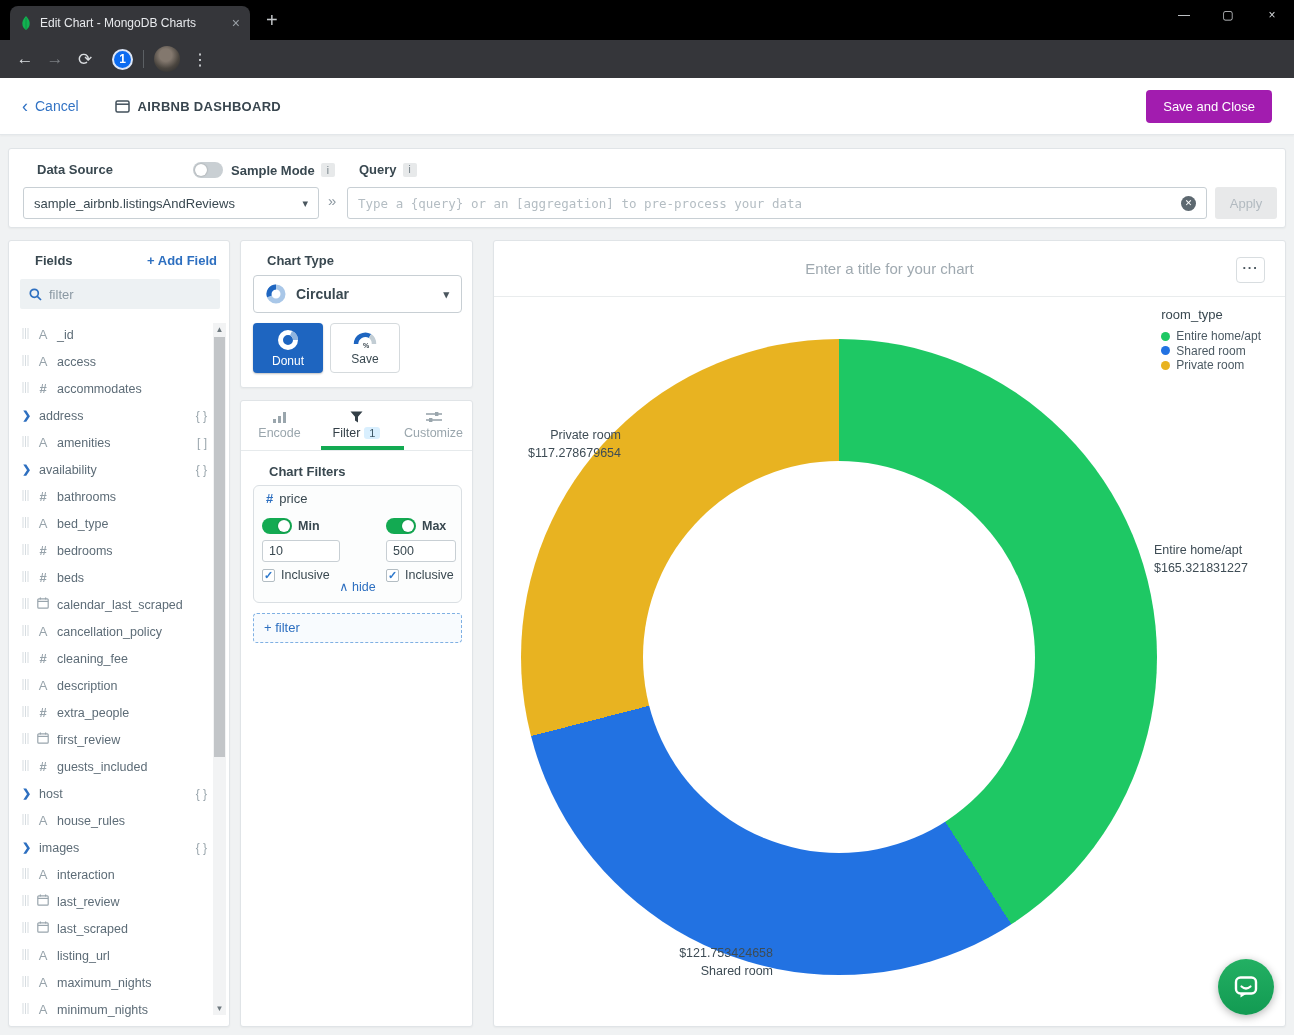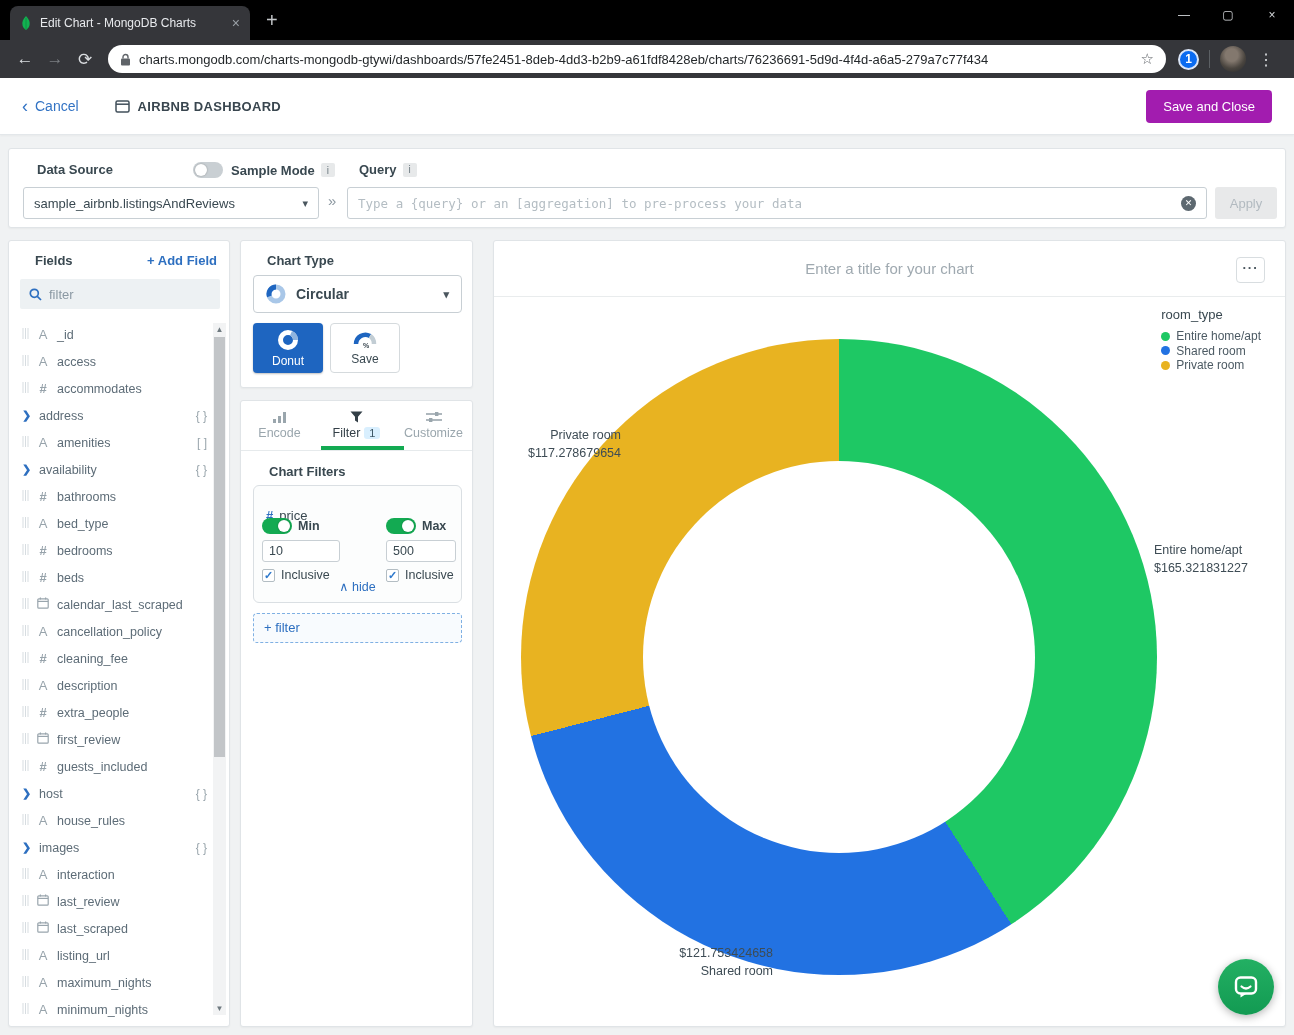--- a/index.html
+++ b/index.html
@@ -96,21 +96,21 @@
   #panel-card { left:240px; top:400px; width:233px; height:627px; }
   .tabs { display:flex; height:50px; border-bottom:1px solid #e6eaec; position:relative; }
   .tabbtn { flex:1; display:flex; flex-direction:column; align-items:center; justify-content:center; gap:3px;
             font-size:12.5px; color:#9aa6ad; }
   .tabbtn.active { color:#333f47; }
   .tab-badge { background:#d9effe; color:#3c5563; font-size:11px; border-radius:3px; padding:0 5px; margin-left:4px; }
   .tab-underline { position:absolute; bottom:0; left:80px; width:83px; height:4px; background:#13aa52; }
   .cf-title { position:absolute; left:16px; top:63px; }
   .filter-box { position:absolute; left:12px; top:84px; width:209px; height:118px; background:#fcfdfd;
                 border:1px solid #dadfe3; border-radius:6px; font-size:12.5px; color:#394850; }
-  .fb-field { position:absolute; left:12px; top:22px; font-size:13px; }
+  .fb-field { position:absolute; left:12px; top:5px; font-size:13px; }
   .hash-blue { color:#2d6fc0; font-weight:bold; margin-right:6px; }
   .fb-col { position:absolute; top:32px; display:flex; flex-direction:column; gap:6px; }
   .fb-col.min { left:8px; } .fb-col.max { left:132px; }
   .fb-toggle-row { display:flex; align-items:center; gap:6px; font-weight:bold; }
   .fb-input { width:78px; height:22px; border:1px solid #c8cfd4; border-radius:3px; font-size:12.5px; color:#394850;
               padding:0 6px; font-family:inherit; outline:none; }
   .fb-col.max .fb-input { width:70px; }
   .chk-row { display:flex; align-items:center; gap:6px; }
   .chk { width:13px; height:13px; border:1px solid #b3bdc3; border-radius:2px; background:#fff; color:#2f79cc;
          font-size:11px; line-height:11px; display:flex; align-items:center; justify-content:center; font-weight:bold; }
@@ -158,28 +158,20 @@
     <span class="win-btn">—</span>
     <span class="win-btn">▢</span>
     <span class="win-btn">×</span>
   </div>
 </div>
 
 <div class="toolbar">
   <span class="nav-btn">←</span>
   <span class="nav-btn disabled">→</span>
   <span class="nav-btn">⟳</span>
-  <div class="omnibox">
-    <svg width="11" height="13" viewBox="0 0 11 13">
-      <rect x="1" y="5.5" width="9" height="7" rx="1" fill="#5f6368"></rect>
-      <path d="M3 5.5 V4 a2.5 2.5 0 0 1 5 0 V5.5" fill="none" stroke="#5f6368" stroke-width="1.4"></path>
-    </svg>
-    <span class="url-text">charts.mongodb.com/charts-mongodb-gtywi/dashboards/57fe2451-8deb-4dd3-b2b9-a61fdf8428eb/charts/76236691-5d9d-4f4d-a6a5-279a7c77f434</span>
-    <span class="star">☆</span>
-  </div>
   <span class="ext-1p">1</span>
   <span class="tb-divider"></span>
   <span class="avatar"></span>
   <span class="dots">⋮</span>
 </div>
 
 <div class="app-header">
   <span class="cancel-link">
     <span class="chev">‹</span>
     <span>Cancel</span>

